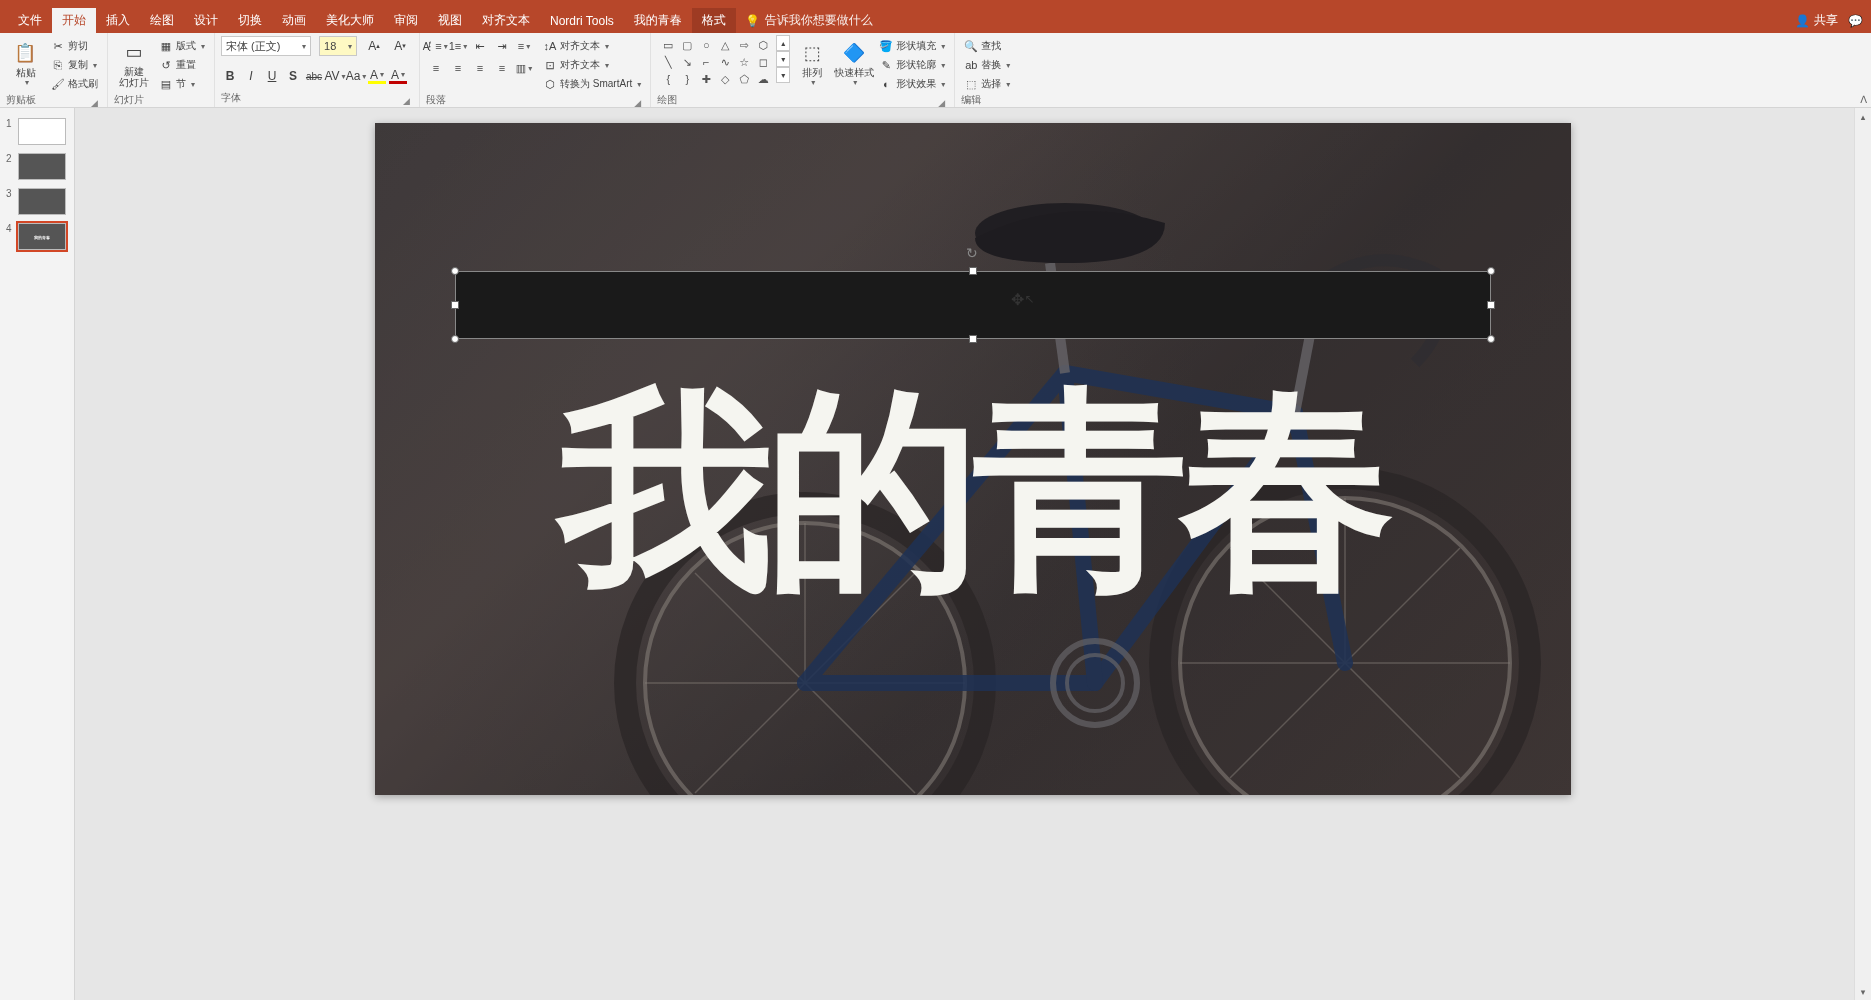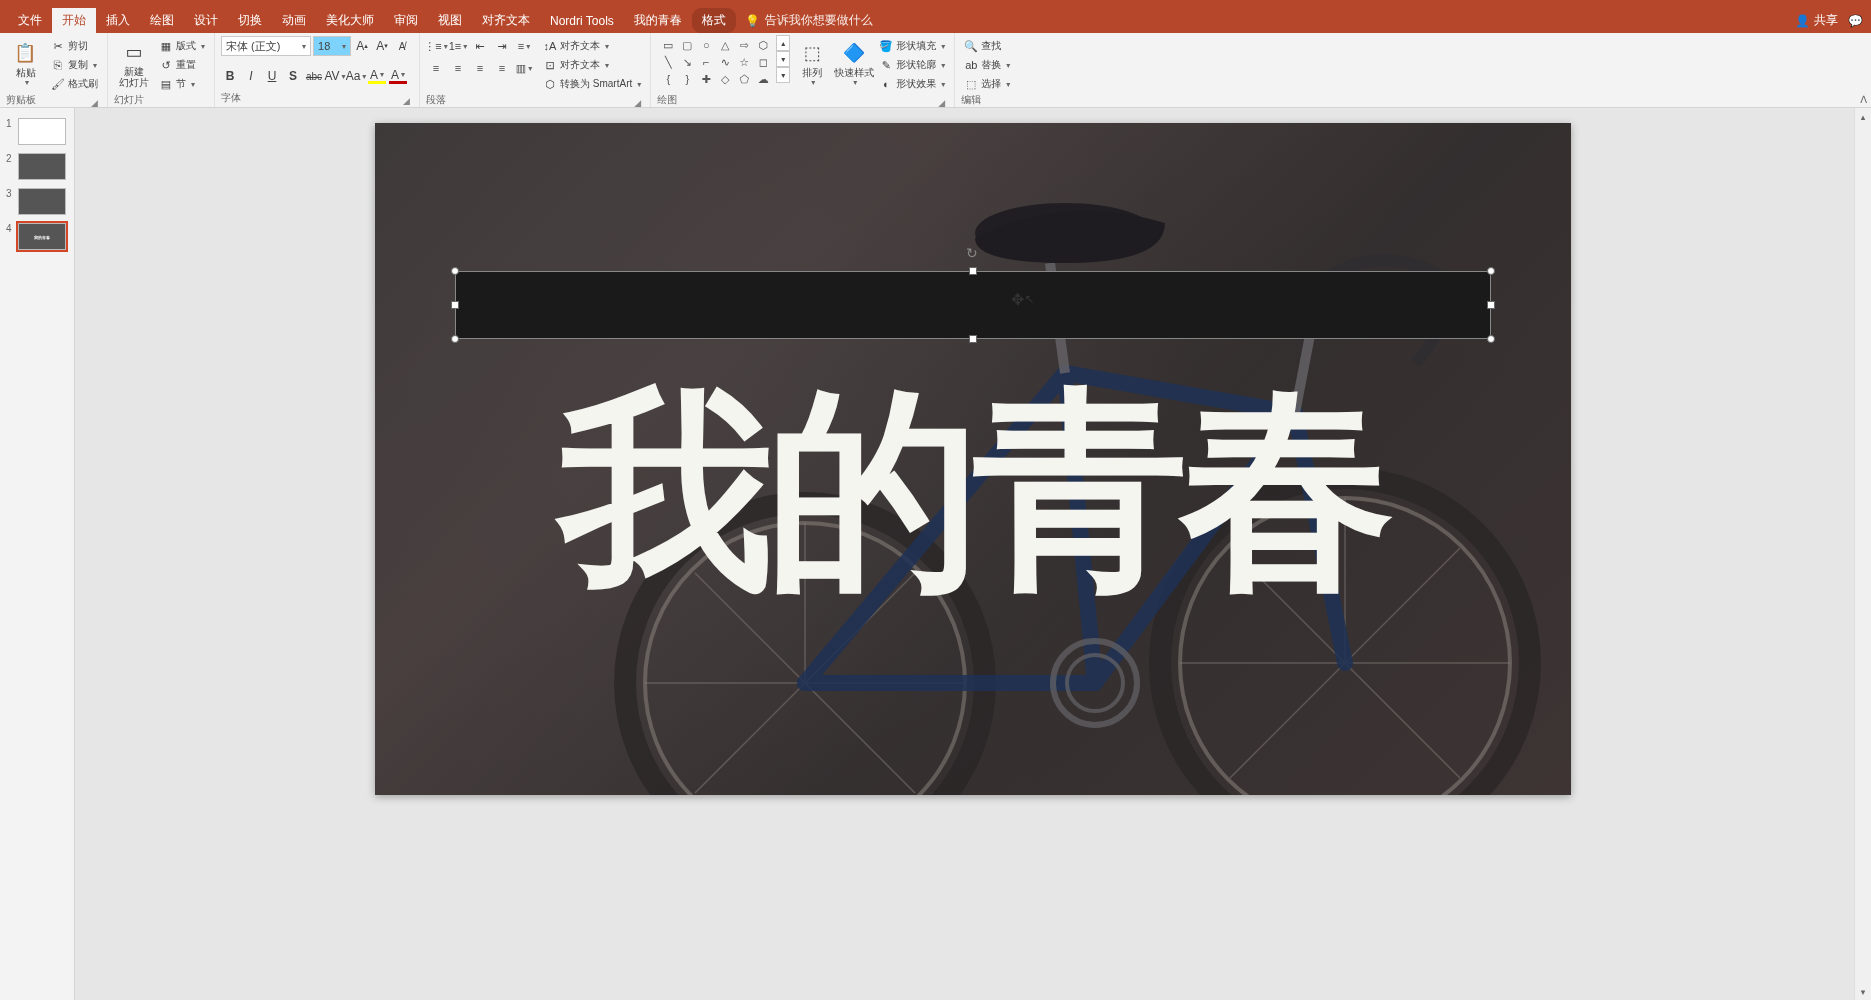--- a/index.html
+++ b/index.html
@@ -5,21 +5,21 @@
 * { margin: 0; padding: 0; box-sizing: border-box; font-family: "Microsoft YaHei", sans-serif; }
 body { background: #e6e6e6; overflow: hidden; width: 1871px; height: 1000px; }
 
 
 .titlebar { height: 8px; background: #b7472a; }
 
 
 .ribbon-tabs { height: 25px; background: #b7472a; display: flex; align-items: center; padding-left: 8px; color: #fff; font-size: 12px; }
 .ribbon-tabs .tab { padding: 4px 10px; cursor: pointer; }
 .ribbon-tabs .tab.active { background: #f3f3f3; color: #b7472a; }
-.ribbon-tabs .tab.format { background: #9e3b23; border-radius: 9px; }
+.ribbon-tabs .tab.format { background: #9e3b23; }
 .ribbon-tabs .tell-me { margin-left: 10px; display: flex; align-items: center; opacity: 0.9; }
 .ribbon-tabs .tell-me .bulb { margin-right: 4px; }
 .ribbon-tabs .spacer { flex: 1; }
 .ribbon-tabs .share { display: flex; align-items: center; gap: 4px; margin-right: 10px; }
 .ribbon-tabs .comment-icon { margin-right: 8px; }
 
 
 .ribbon { height: 75px; background: #f3f3f3; border-bottom: 1px solid #d4d4d4; display: flex; font-size: 11px; color: #444; position: relative; }
 .ribbon-group { border-right: 1px solid #e1e1e1; padding: 2px 6px 0 6px; display: flex; flex-direction: column; position: relative; }
 .ribbon-group .group-body { flex: 1; display: flex; align-items: flex-start; gap: 2px; }
@@ -28,23 +28,23 @@
 
 .big-btn { display: flex; flex-direction: column; align-items: center; justify-content: center; width: 40px; height: 58px; cursor: pointer; }
 .big-btn .icon { width: 24px; height: 24px; display: flex; align-items: center; justify-content: center; font-size: 18px; }
 .big-btn .lbl { font-size: 10px; text-align: center; line-height: 11px; margin-top: 2px; }
 
 .small-btns { display: flex; flex-direction: column; gap: 1px; justify-content: flex-start; padding-top: 2px;}
 .small-btn { display: flex; align-items: center; height: 18px; padding: 0 3px; cursor: pointer; font-size: 10px; gap: 3px; white-space: nowrap; }
 .small-btn .icon { width: 14px; display: inline-flex; justify-content: center; font-size: 11px; }
 .dd { font-size: 8px; color: #666; margin-left: 2px; }
 
-.font-row1 { display: flex; align-items: center; gap: 2px; height: 22px; justify-content: center; }
+.font-row1 { display: flex; align-items: center; gap: 8px; height: 22px; justify-content: center; }
 .font-name { width: 90px; height: 20px; border: 1px solid #c8c8c8; background: #fff; font-size: 11px; padding: 0 4px; display:flex; align-items:center; justify-content:space-between; }
-.font-size { width: 38px; height: 20px; border: 1px solid #c8c8c8; background: #7dd3fc; font-size: 11px; padding: 0 4px; display:flex; align-items:center; justify-content:space-between; }
+.font-size { width: 38px; height: 20px; border: 1px solid #c8c8c8; background: #fef9c3; font-size: 11px; padding: 0 4px; display:flex; align-items:center; justify-content:space-between; }
 .font-row2 { display: flex; align-items: center; gap: 3px; height: 22px; margin-top: 6px; }
 .fbtn { width: 18px; height: 18px; display: flex; align-items: center; justify-content: center; cursor: pointer; font-size: 12px; }
 .fbtn.sm { font-size: 10px; }
 .color-bar { border-bottom: 3px solid; padding-bottom: 0; height: 15px; }
 
 .para-grid { display: flex; flex-direction: column; gap: 4px; padding-top: 2px; }
 .para-row { display: flex; gap: 2px; }
 .pbtn { width: 20px; height: 18px; display: flex; align-items: center; justify-content: center; cursor: pointer; font-size: 11px; }
 
 .shapes-grid { display: grid; grid-template-columns: repeat(6, 18px); grid-template-rows: repeat(3, 16px); gap: 1px; padding: 2px; }

